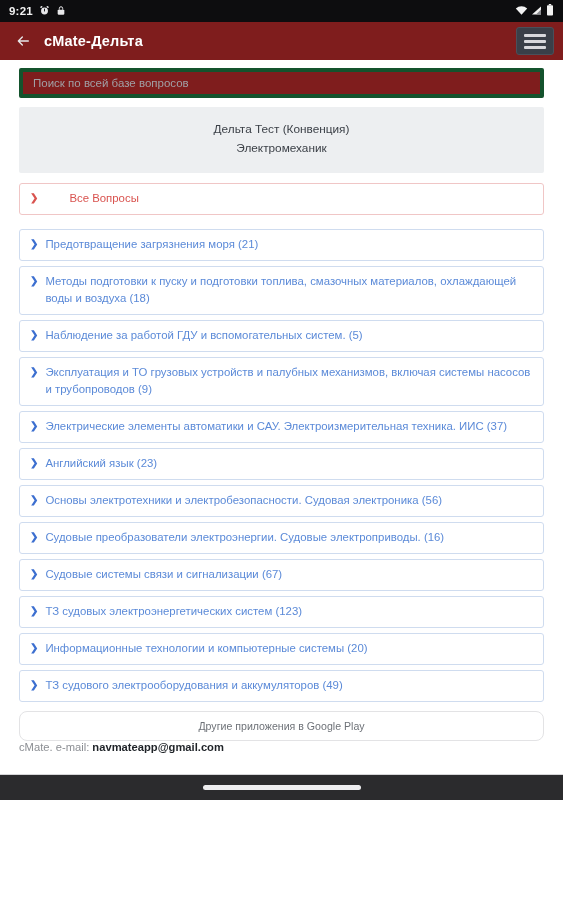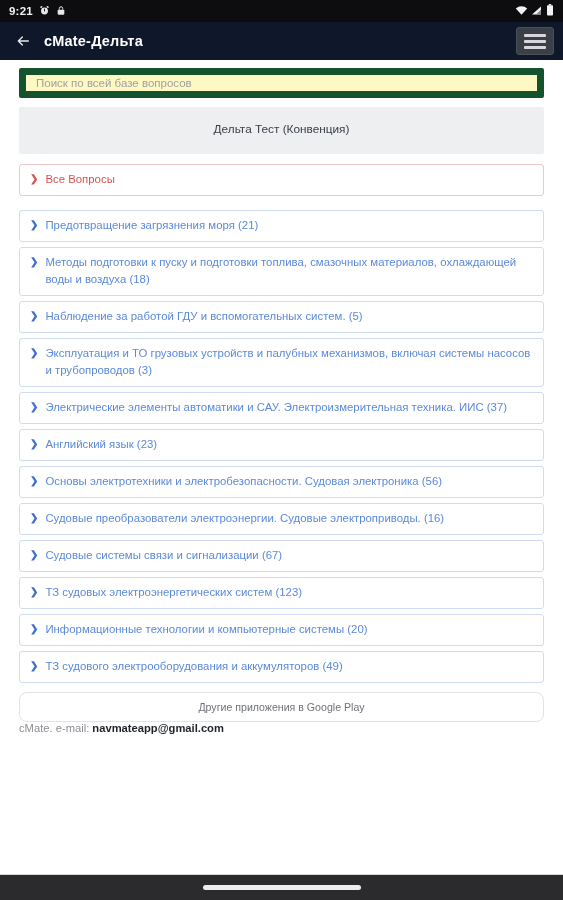--- a/index.html
+++ b/index.html
@@ -2,36 +2,36 @@
 <html><head>
 <meta charset="utf-8">
 <style>
   * { box-sizing: border-box; margin: 0; padding: 0; }
   html, body {
     width: 563px; height: 900px;
     background: #ffffff;
     font-family: "Liberation Sans", sans-serif;
     overflow: hidden;
   }
-  #screen { position: relative; width: 563px; height: 900px; background: #ffffff; }
+  #screen { position: relative; width: 563px; height: 800px; background: #ffffff; }
 
   
   .statusbar {
     height: 22px; background: #0d0d0f; color: #f2f2f2;
     display: flex; align-items: center; justify-content: space-between;
     padding: 0 9px; font-size: 11px; font-weight: bold;
   }
   .sb-left { display: flex; align-items: center; gap: 6px; }
   .sb-right { display: flex; align-items: center; gap: 3px; }
   .sb-clock { font-size: 11.5px; letter-spacing: .2px; }
   .ic { display: inline-block; }
 
   
   .toolbar {
-    height: 38px; background: #0f172a; display: flex; align-items: center;
+    height: 38px; background: #7f1d1d; display: flex; align-items: center;
     padding: 0 8px; position: relative;
   }
   .back-btn {
     width: 30px; height: 30px; display: flex; align-items: center; justify-content: center;
     color: #e8e8ea;
   }
   .toolbar-title {
     color: #ffffff; font-size: 14.5px; font-weight: bold; margin-left: 6px;
     letter-spacing: .2px;
   }
@@ -40,22 +40,22 @@
     border: 1px solid #4a505a; border-radius: 3px;
     display: flex; flex-direction: column; align-items: center; justify-content: center; gap: 3px;
     background: #3a3f48;
   }
   .menu-btn span { display: block; width: 22px; height: 3px; background: #d8d8dc; border-radius: 1px; }
 
   
   .content { padding: 8px 19px 0 19px; background: #fff; }
 
   .search-input {
-    width: 100%; height: 30px; border: 7px solid #14532d; border-radius: 2px;
-    background: #fef9c3; font-size: 11.5px; color: #8e8e93;
+    width: 100%; height: 30px; border: 4px solid #14532d; border-radius: 2px;
+    background: #7f1d1d; font-size: 11.5px; color: #8e8e93;
     padding: 0 10px; font-family: "Liberation Sans", sans-serif;
     display: flex; align-items: center;
   }
   .search-input::placeholder { color: #a0a0a5; }
 
   .title-card {
     margin-top: 9px; background: #edeff1; border-radius: 2px;
     padding: 13px 10px 15px 10px; text-align: center;
   }
   .title-card .l1 { font-size: 11.8px; color: #3a3f46; line-height: 19px; }
@@ -68,21 +68,21 @@
     background: #fff; margin-bottom: 5px;
     padding: 6px 10px 7px 10px;
     display: flex; align-items: flex-start; gap: 7px;
     min-height: 28px;
   }
   .row .chev { color: #3c6fd0; font-size: 10px; font-weight: bold; line-height: 16px; flex: 0 0 auto; }
   .row .lbl { color: #5b8ad8; font-size: 11.4px; line-height: 17px; }
 
   .row.all { border-color: #f0c6c6; margin-bottom: 14px; }
   .row.all .chev { color: #d9534f; }
-  .row.all .lbl { color: #d9534f; }
+  .row.all .lbl { color: #d9534f; margin-left: 24px; }
 
   .play-btn {
     margin-top: 9px; width: 100%; border: 1px solid #e3e3e5; border-radius: 8px;
     background: #fff; text-align: center; padding: 8px 6px;
     font-size: 10.6px; color: #6e7278; font-family: "Liberation Sans", sans-serif;
   }
 
   .footer {
     margin-top: 0; padding-left: 0px;
     font-size: 11.2px; color: #8b8e93;
@@ -155,20 +155,21 @@
         <span></span>
     </div>
   </div>
 
   <div class="content">
 
     <input class="search-input" type="text" placeholder="Поиск по всей базе вопросов" style="">
 
     <div class="title-card">
       <div class="l1">Дельта Тест (Конвенция)</div>
+      <div class="l2">Электромеханик</div>
     </div>
 
     <div class="list">
 
       <div class="row all">
         <span class="chev">❯</span>
         <span class="lbl">Все Вопросы</span>
       </div>
 
       <div class="row">
@@ -178,21 +179,21 @@
       <div class="row">
         <span class="chev">❯</span>
         <span class="lbl">Методы подготовки к пуску и подготовки топлива, смазочных материалов, охлаждающей воды и воздуха (18)</span>
       </div>
       <div class="row">
         <span class="chev">❯</span>
         <span class="lbl">Наблюдение за работой ГДУ и вспомогательных систем. (5)</span>
       </div>
       <div class="row">
         <span class="chev">❯</span>
-        <span class="lbl">Эксплуатация и ТО грузовых устройств и палубных механизмов, включая системы насосов и трубопроводов (3)</span>
+        <span class="lbl">Эксплуатация и ТО грузовых устройств и палубных механизмов, включая системы насосов и трубопроводов (9)</span>
       </div>
       <div class="row">
         <span class="chev">❯</span>
         <span class="lbl">Электрические элементы автоматики и САУ. Электроизмерительная техника. ИИС (37)</span>
       </div>
       <div class="row">
         <span class="chev">❯</span>
         <span class="lbl">Английский язык (23)</span>
       </div>
       <div class="row">

